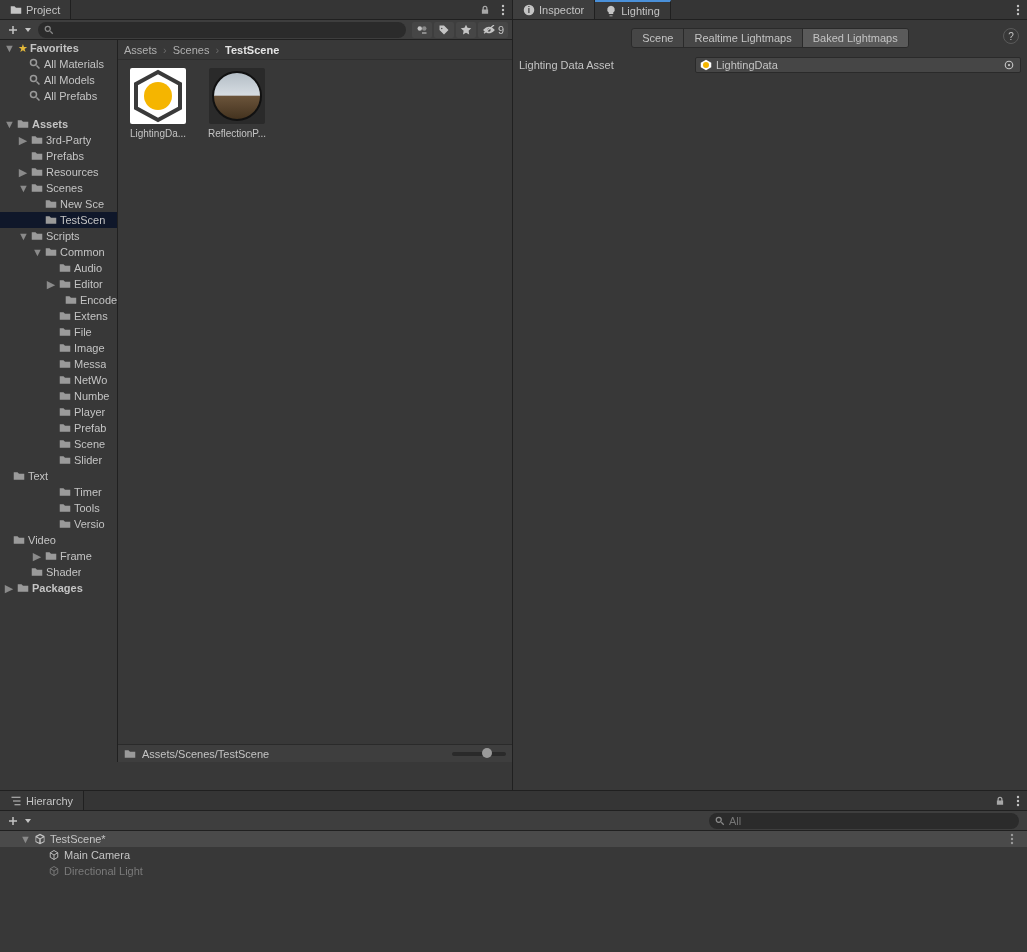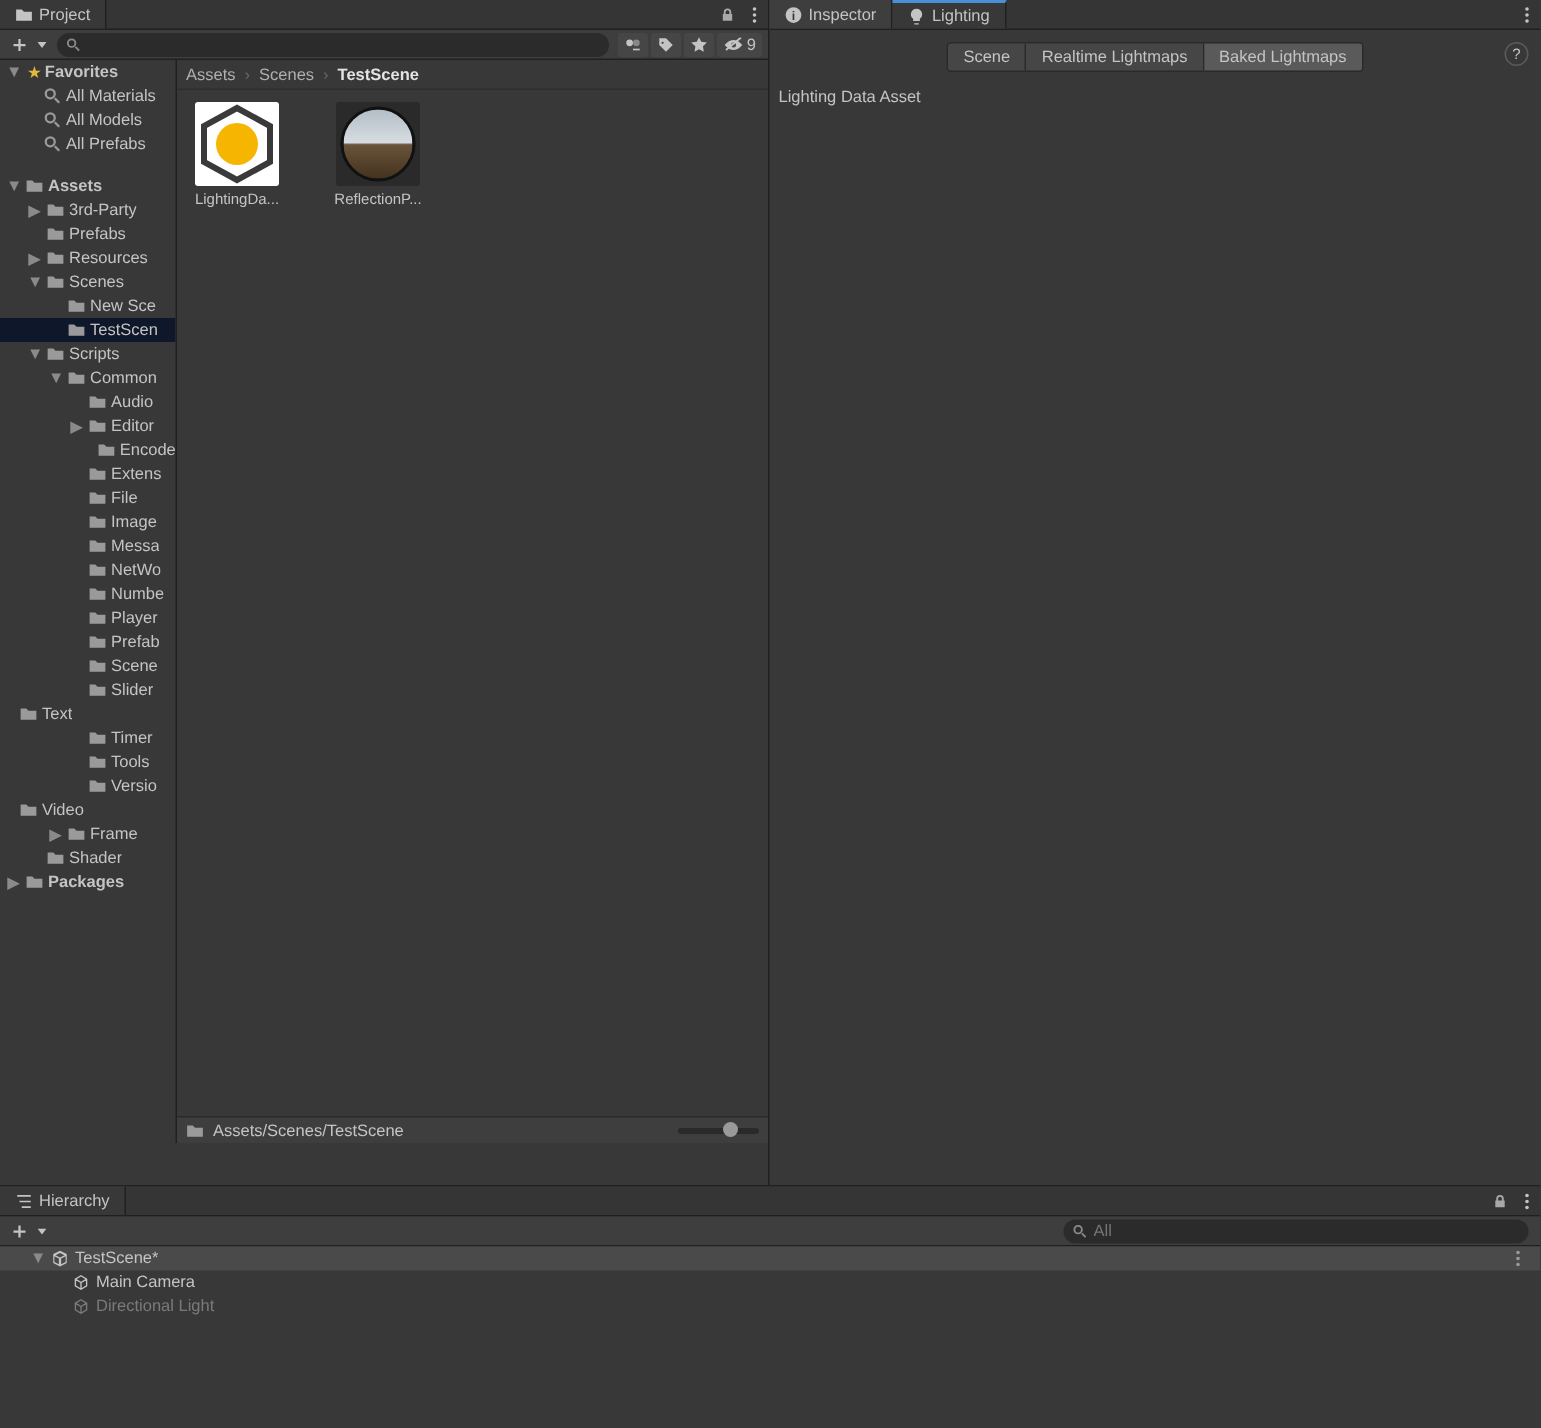--- a/index.html
+++ b/index.html
@@ -32,21 +32,21 @@
   .tree-item .label { overflow:hidden; text-overflow:clip; }
   .tree-item .star { color:#e4b93a; margin-left:2px; }
   .tree-item.bold > .label { font-weight:bold; }
 
   
   .main-col { flex:1; display:flex; flex-direction:column; background:#383838; }
   .breadcrumb { display:flex; align-items:center; height:20px; padding:0 6px; gap:6px; border-bottom:1px solid #2e2e2e; }
   .crumb { cursor:pointer; color:#b0b0b0; }
   .crumb.active { color:#e4e4e4; font-weight:bold; }
   .crumb-sep { color:#6a6a6a; }
-  .grid { flex:1; padding:8px; display:flex; flex-wrap:wrap; gap:30px; align-content:flex-start; }
+  .grid { flex:1; padding:8px; display:flex; flex-wrap:wrap; gap:15px; align-content:flex-start; }
   .grid-item { width:64px; display:flex; flex-direction:column; align-items:center; gap:4px; cursor:pointer; }
   .grid-thumb { width:56px; height:56px; border-radius:2px; display:flex; align-items:center; justify-content:center; }
   .grid-label { font-size:10px; color:#c4c4c4; text-align:center; width:64px; overflow:hidden; text-overflow:ellipsis; white-space:nowrap; }
   .statusbar { display:flex; align-items:center; height:18px; background:#3e3e3e; padding:0 6px; gap:6px; border-top:1px solid #2a2a2a;}
   .slider { width:54px; height:4px; background:#2a2a2a; border-radius:2px; position:relative; }
   .slider-thumb { position:absolute; top:-4px; left:30px; width:10px; height:10px; background:#9a9a9a; border-radius:50%; }
 
   
   .seg-wrap { display:flex; justify-content:center; padding:8px 0; position:relative; }
   .seg { display:flex; background:#464646; border:1px solid #2a2a2a; border-radius:3px; overflow:hidden; }
@@ -457,20 +457,33 @@
         <div class="seg">
           <div class="seg-btn">Scene</div>
           <div class="seg-btn">Realtime Lightmaps</div>
           <div class="seg-btn active">Baked Lightmaps</div>
         </div>
         <div class="help">?</div>
       </div>
 
       <div class="prop-row">
         <span class="prop-label">Lighting Data Asset</span>
+        <div class="object-field">
+          <svg class="obj-icon" width="12" height="12" viewBox="0 0 16 16">
+              <polygon points="8,1 15,5 15,11 8,15 1,11 1,5" fill="#fff"></polygon>
+              <circle cx="8" cy="8" r="4" fill="#f5b500"></circle>
+            </svg>
+          <span>LightingData</span>
+          <div class="target">
+            <svg width="12" height="12" viewBox="0 0 16 16">
+                <circle cx="8" cy="8" r="5" stroke="#c4c4c4" stroke-width="1.5" fill="none"></circle>
+                <circle cx="8" cy="8" r="1.5" fill="#c4c4c4"></circle>
+              </svg>
+          </div>
+        </div>
       </div>
     </div>
   </div>
 
   <div class="bottom-panel">
     <div class="tabbar">
       <div class="tab active">
         <svg class="svg" width="12" height="12" viewBox="0 0 16 16">
             <path stroke="#c4c4c4" stroke-width="1.5" d="M2 3h12M4 8h10M6 13h8"></path>
           </svg>

